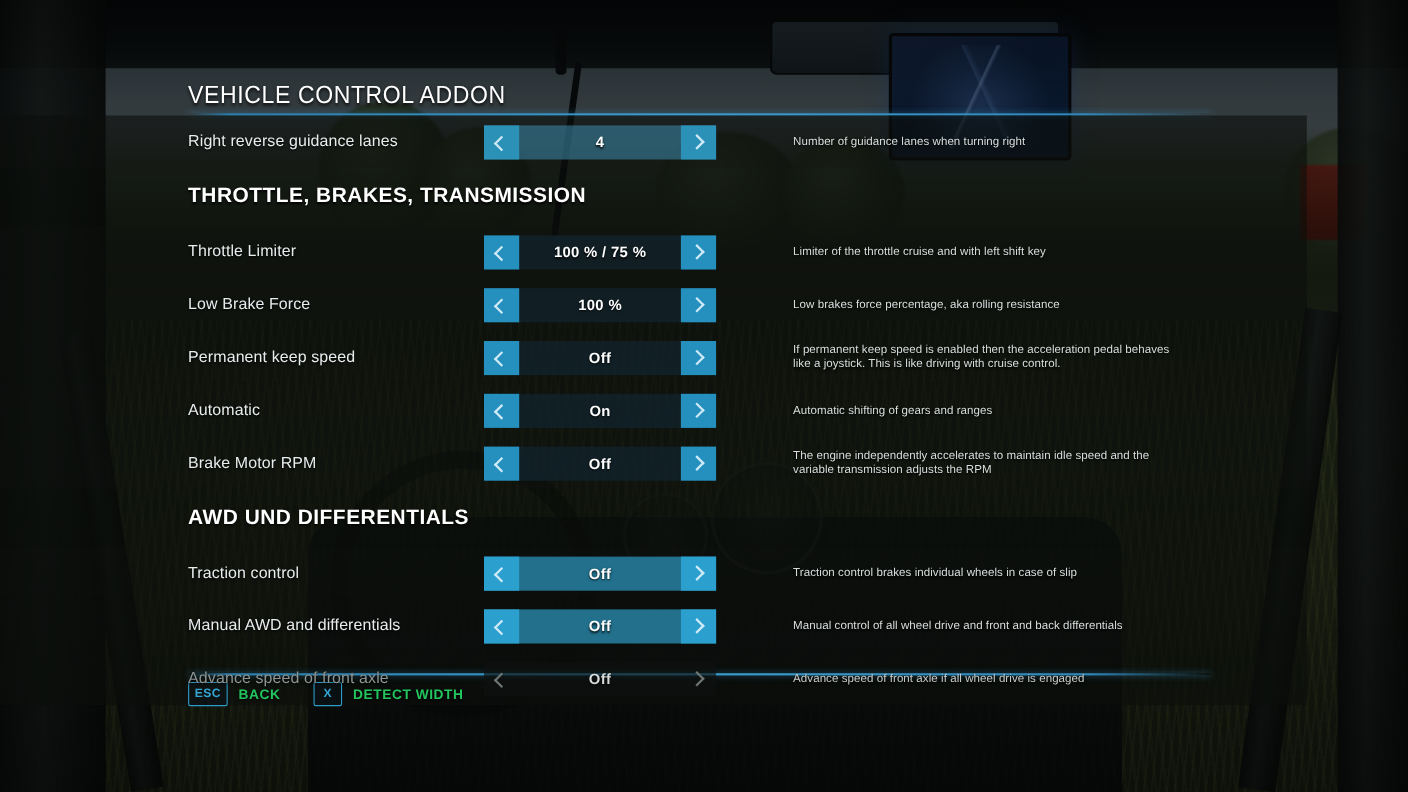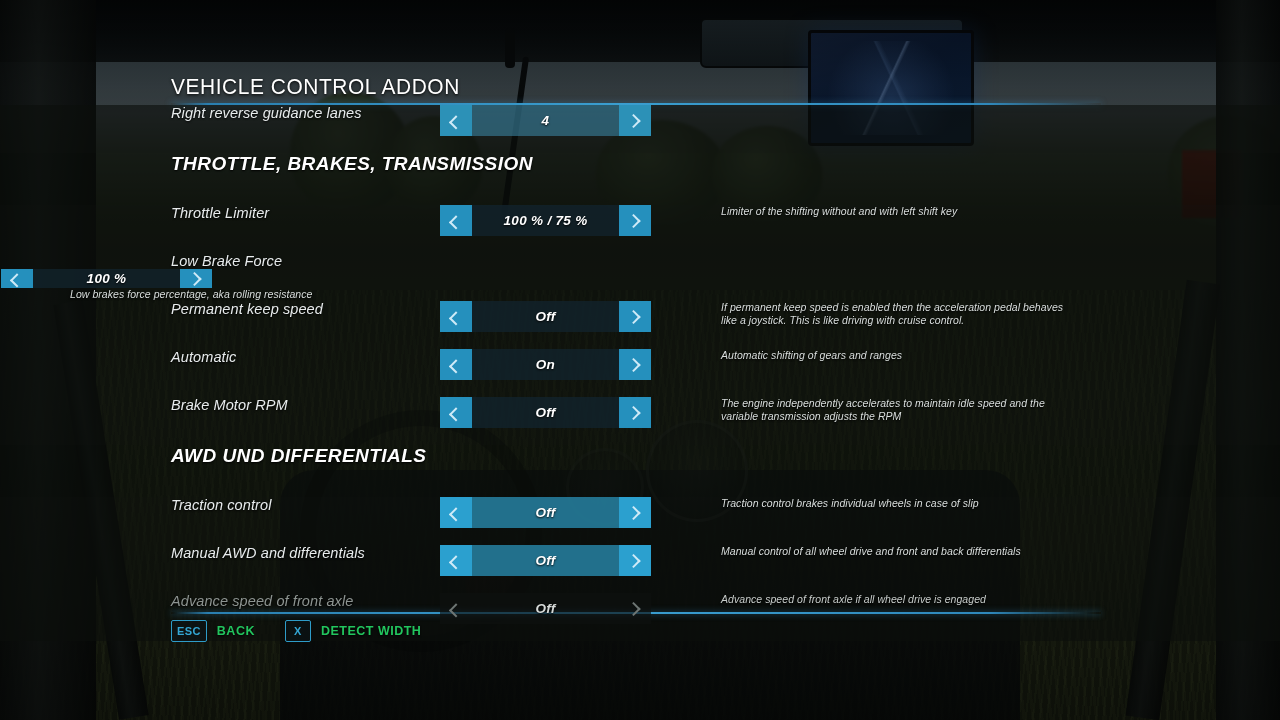--- a/index.html
+++ b/index.html
@@ -176,23 +176,23 @@
 
   .list {
     position: absolute;
     left: 0;
     top: 105px;
     width: 1280px;
   }
 
   .row {
     position: relative;
-    width: 1280px;
-    display: flex;
-    font-style: italic;
+    width: 1188px;
+    display: flex;
+    align-items: center;
   }
   .row-band {
     position: absolute;
     left: 0; top: 0; right: 0; bottom: 0;
     background: rgba(12,14,12,0.62);
     pointer-events: none;
   }
   .row.section .row-band { background: rgba(10,12,10,0.55); }
 
   .row-label {
@@ -387,40 +387,41 @@
           <div class="row-label">Right reverse guidance lanes</div>
           <div class="selector soft">
             <div class="arrow">
               <span class="chev left"></span>
             </div>
             <div class="value">4</div>
             <div class="arrow">
               <span class="chev right"></span>
             </div>
           </div>
+          <div class="row-desc">Number of guidance lanes when turning right</div>
         </div>
         <div class="row section" style="height: 52px;">
           <div class="row-band"></div>
           <div class="section-label">THROTTLE, BRAKES, TRANSMISSION</div>
         </div>
         <div class="row" style="height: 48px;">
           <div class="row-band"></div>
           <div class="row-label">Throttle Limiter</div>
           <div class="selector">
             <div class="arrow">
               <span class="chev left"></span>
             </div>
             <div class="value">100 % /  75 %</div>
             <div class="arrow">
               <span class="chev right"></span>
             </div>
           </div>
-          <div class="row-desc">Limiter of the shifting without and with left shift key</div>
-        </div>
-        <div class="row" style="height: 48px; flex-direction: column;">
+          <div class="row-desc">Limiter of the throttle cruise and with left shift key</div>
+        </div>
+        <div class="row" style="height: 48px;">
           <div class="row-band"></div>
           <div class="row-label">Low Brake Force</div>
           <div class="selector">
             <div class="arrow">
               <span class="chev left"></span>
             </div>
             <div class="value">100 %</div>
             <div class="arrow">
               <span class="chev right"></span>
             </div>

